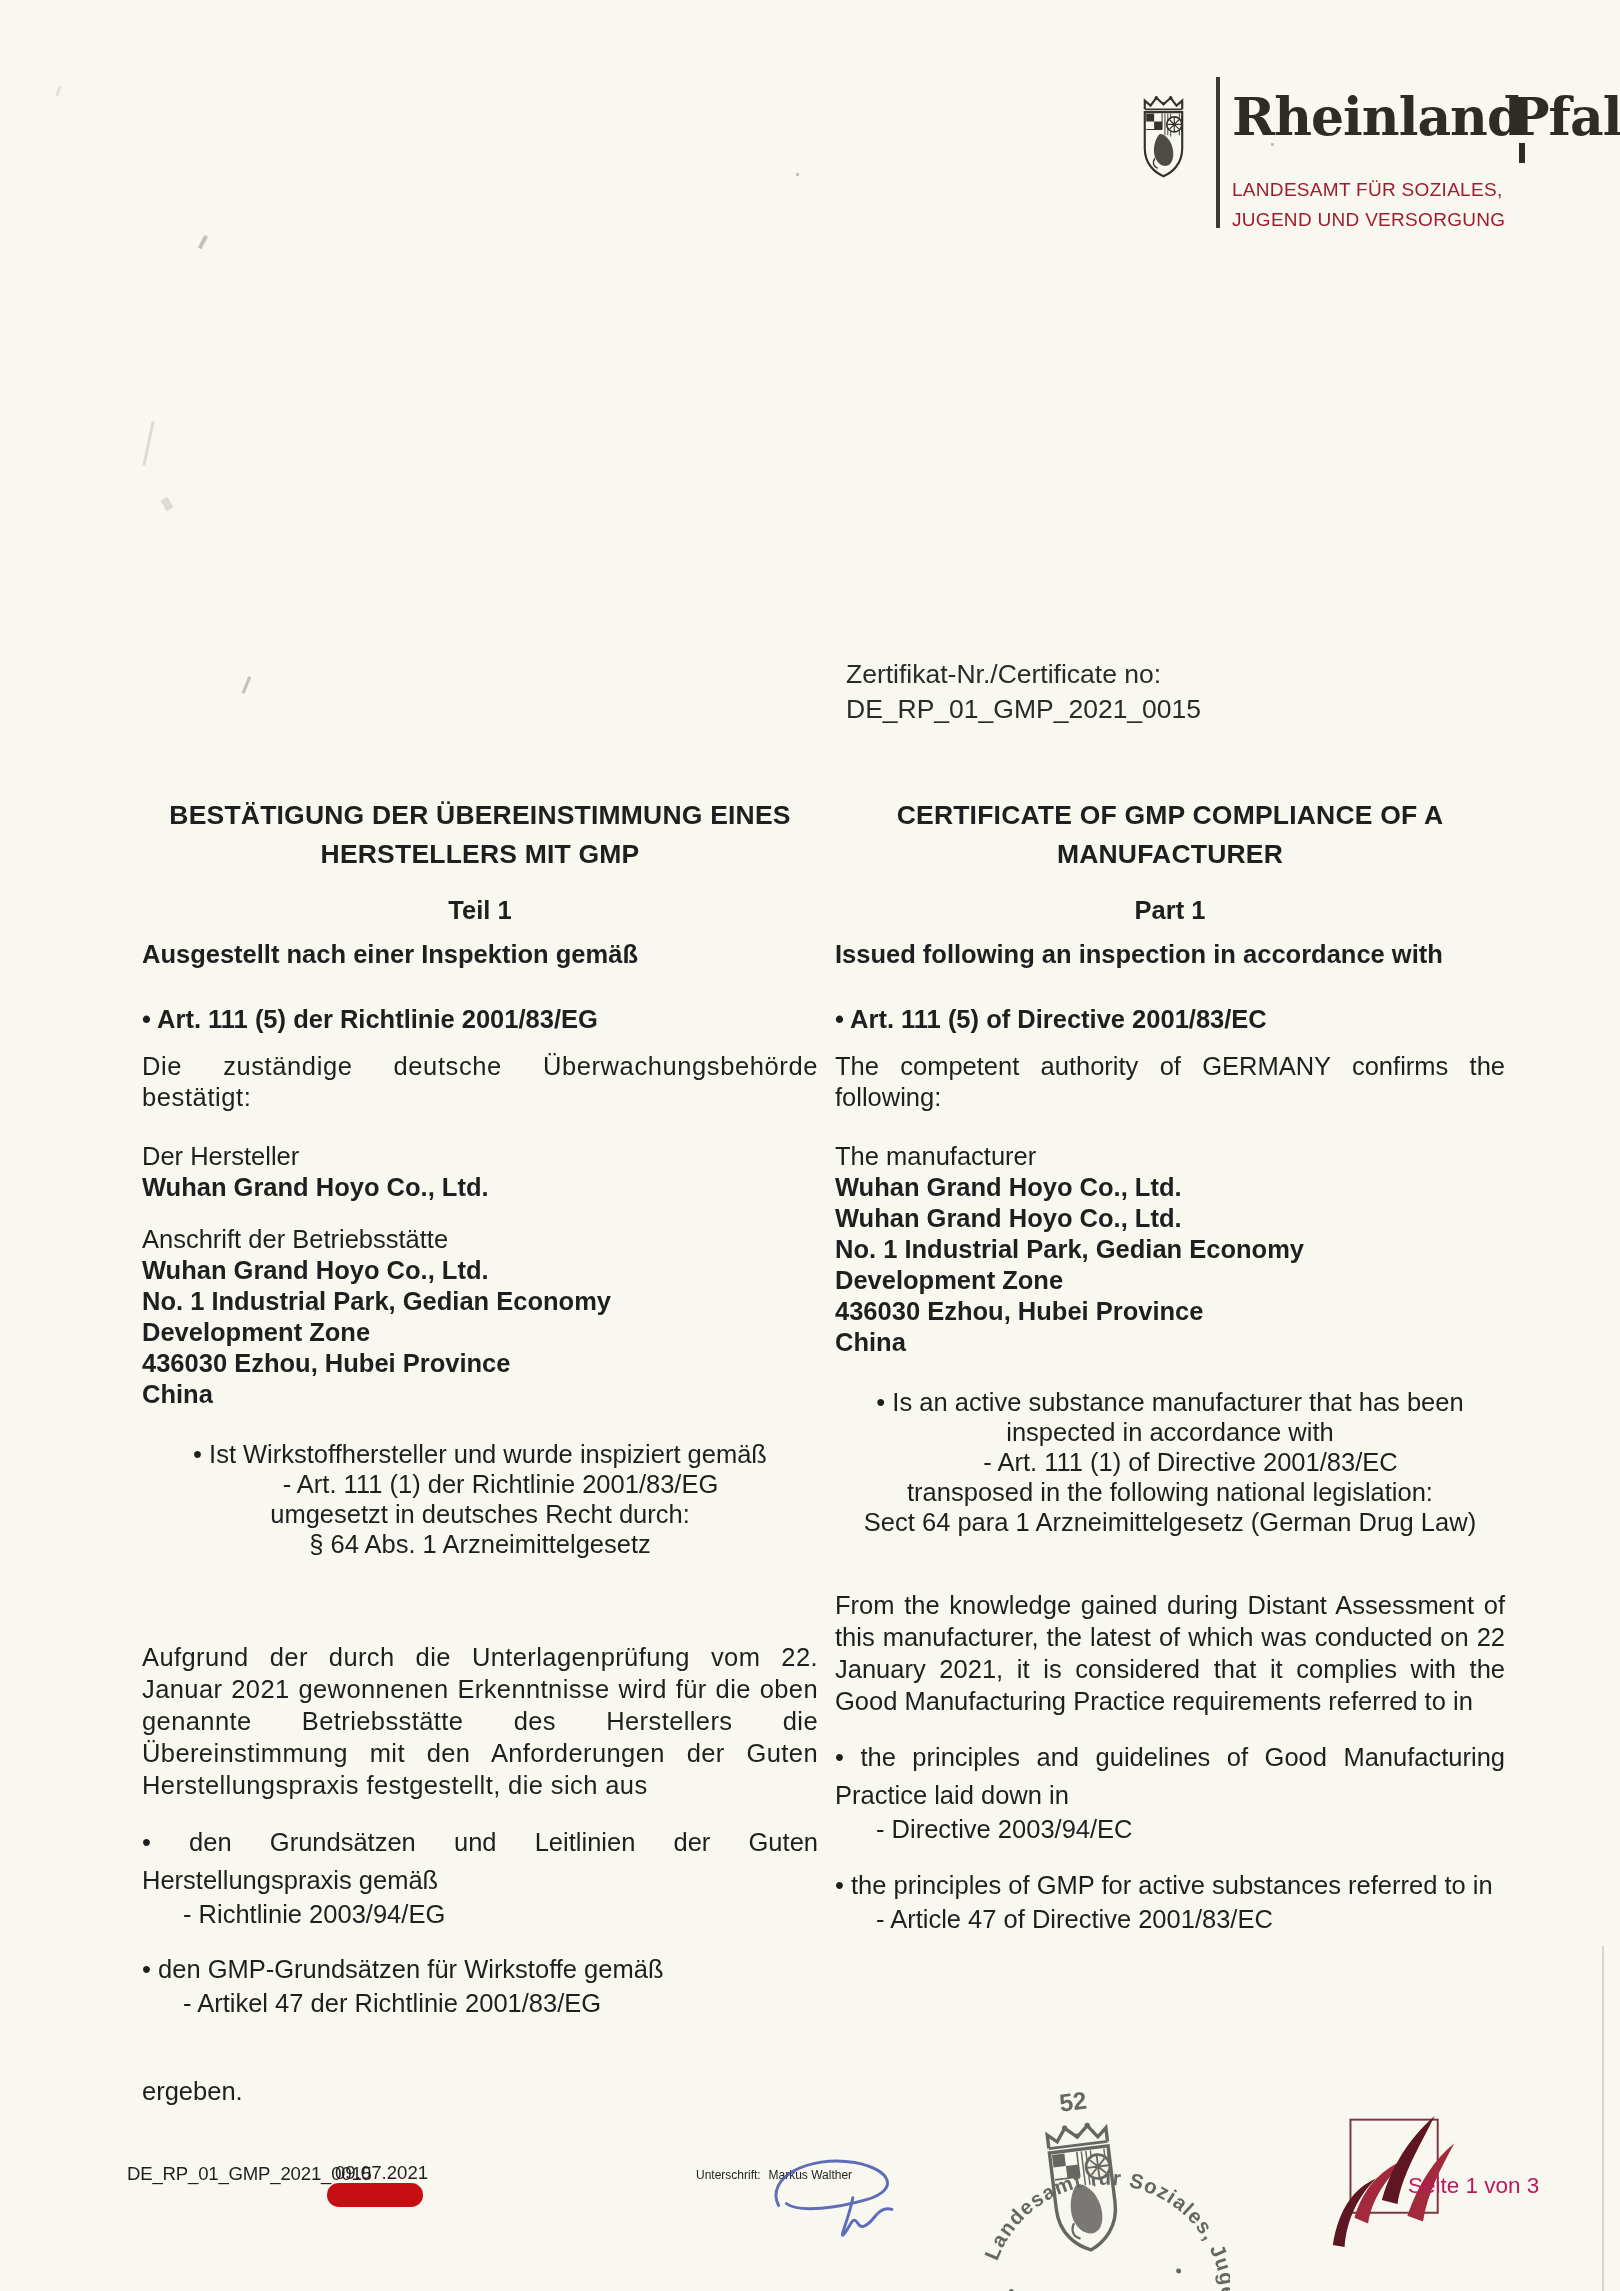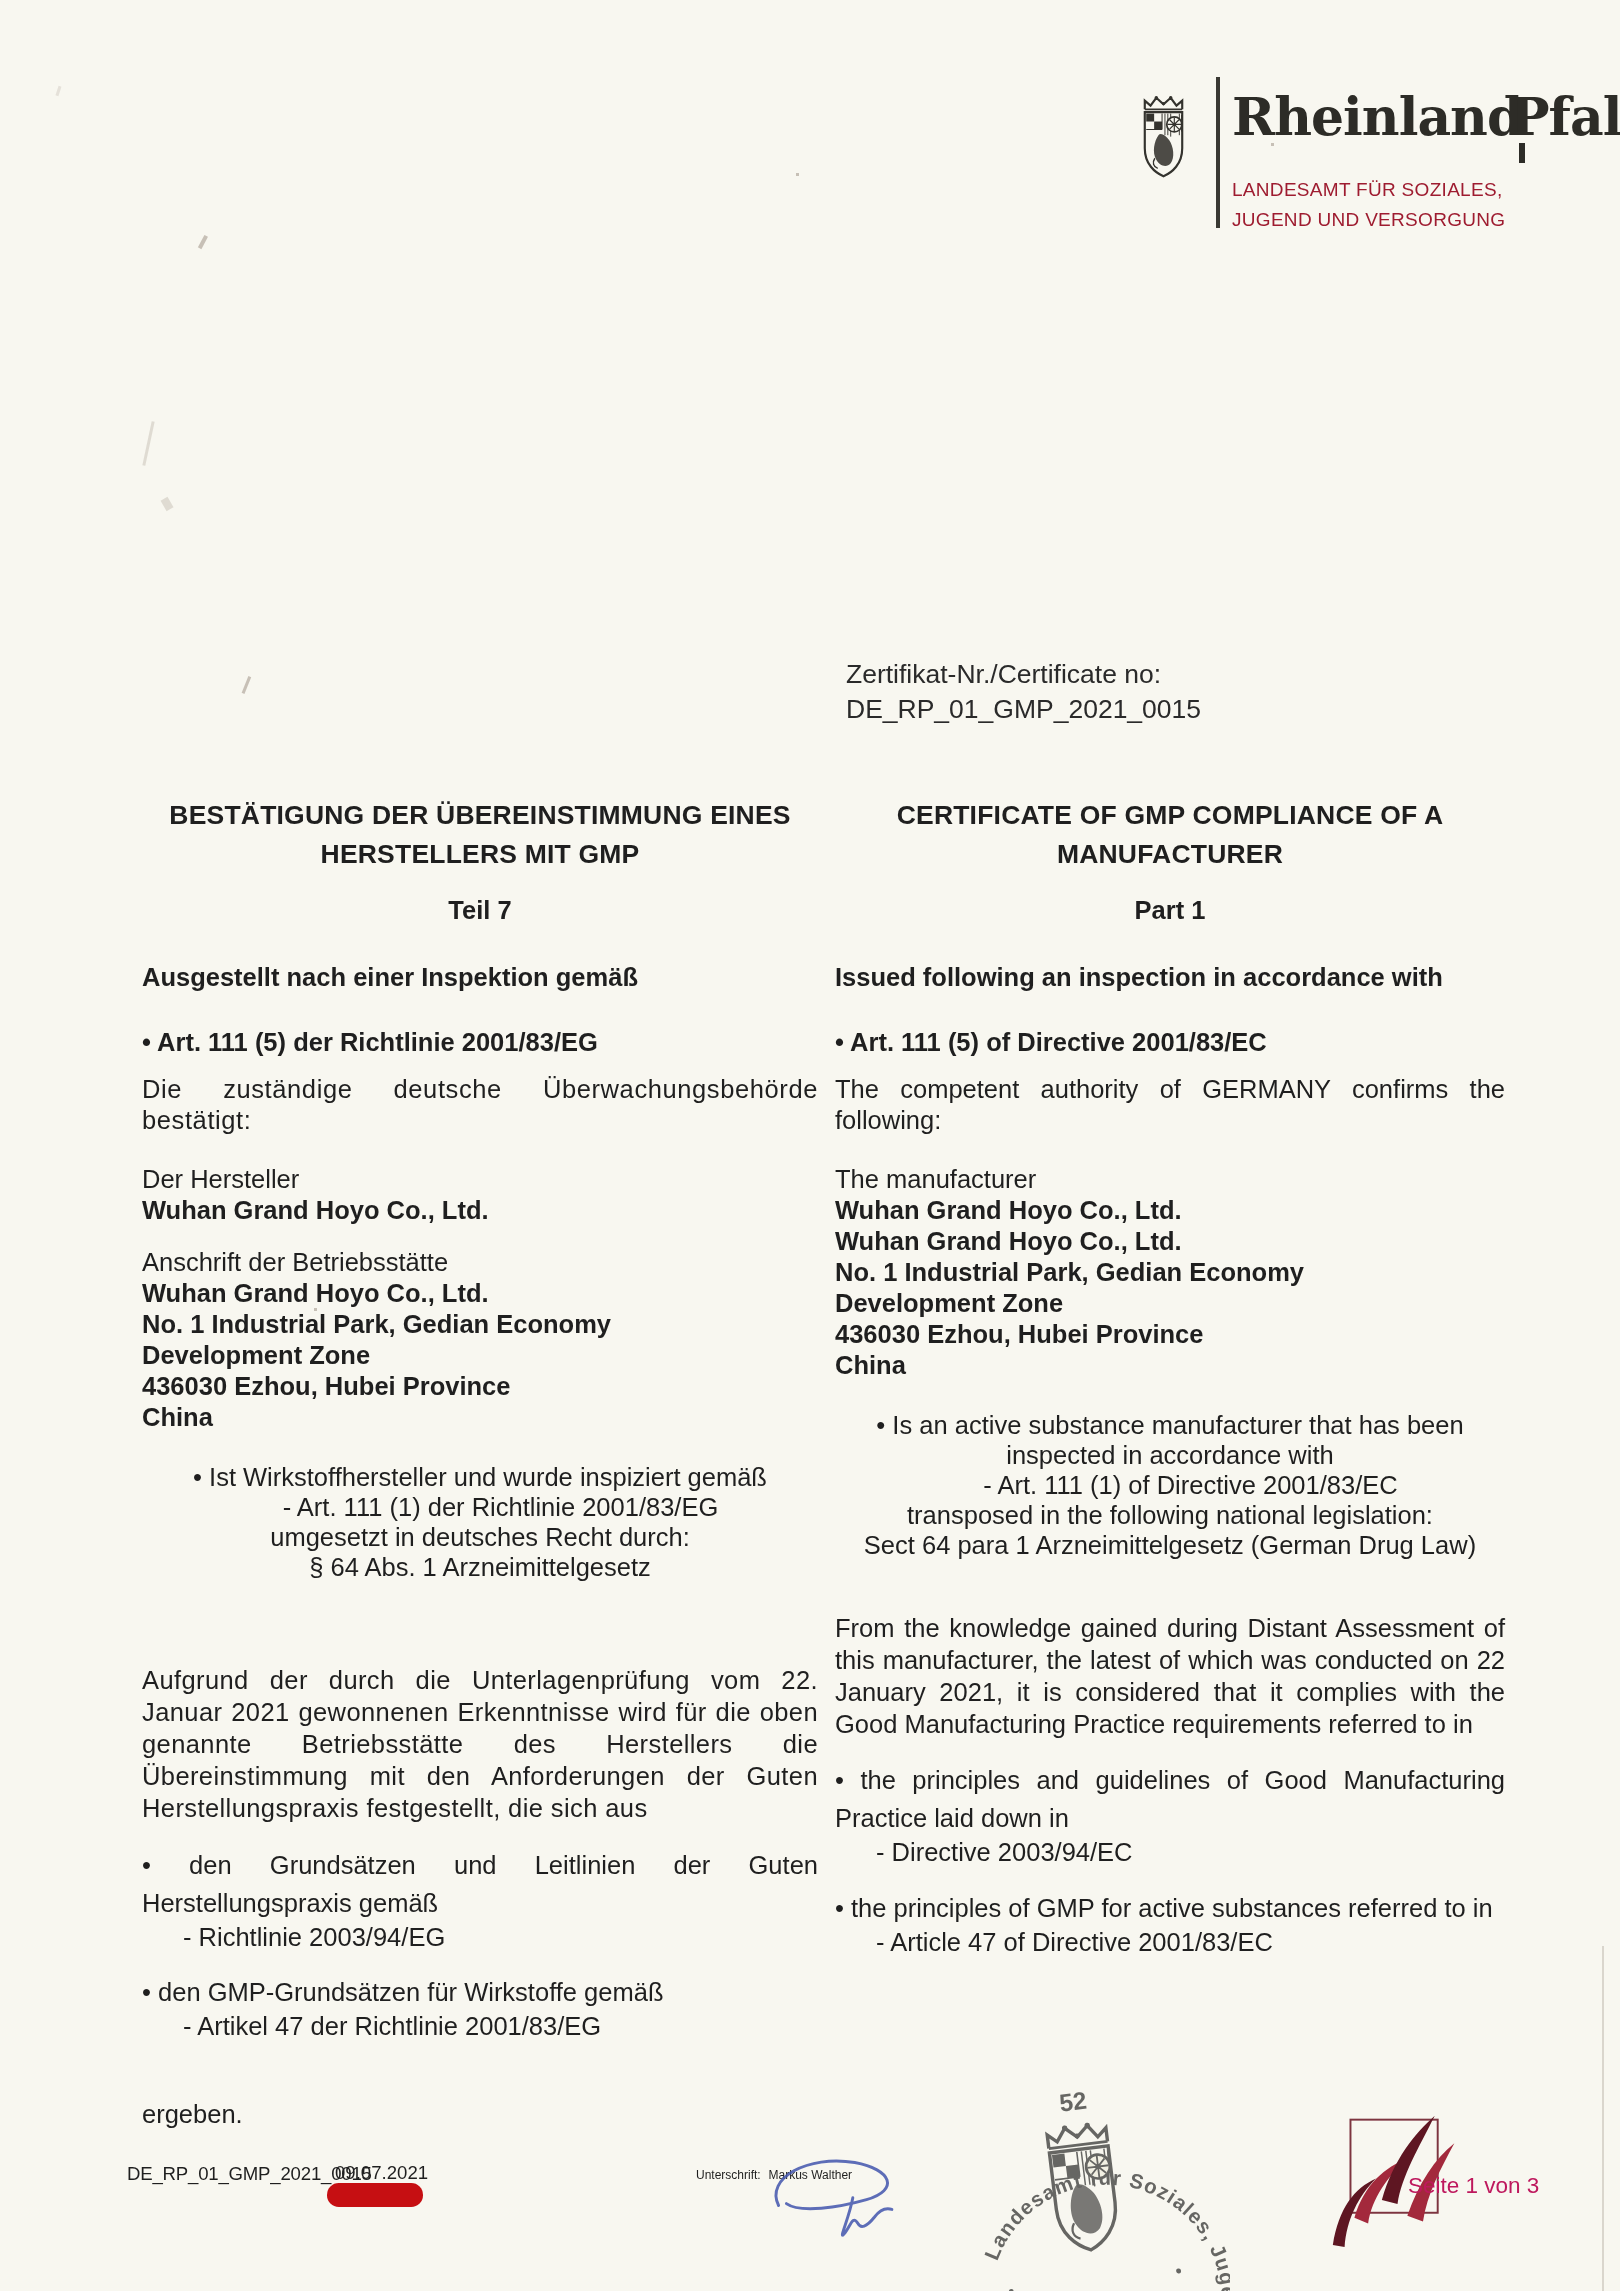--- a/index.html
+++ b/index.html
@@ -19,21 +19,21 @@
   .agency { position:absolute; left:1232px; top:175px; font-size:19px; line-height:30px;
             color:#9e1c30; letter-spacing:0.3px; font-weight:500; white-space:nowrap; }
   
   .certno { position:absolute; left:846px; top:657px; font-size:26.5px; line-height:35px; color:#2a2a2a; }
   
   .col { position:absolute; top:796px; font-size:25.5px; line-height:31px; }
   .col-de { left:142px; width:676px; }
   .col-en { left:835px; width:670px; }
   .title   { font-size:26.5px; line-height:39px; font-weight:700; text-align:center; letter-spacing:0.2px; }
   .part    { margin-top:20.6px; font-weight:700; text-align:center; }
-  .issued  { margin-top:36px; font-weight:700; }
+  .issued  { margin-top:13px; font-weight:700; }
   .law     { margin-top:34px; font-weight:700; }
   .authority { margin-top:16.7px; text-align:justify; }
   .col-de .authority { letter-spacing:0.6px; }
   .mlabel  { margin-top:27.4px; }
   .mname   { font-weight:700; }
   .slabel  { margin-top:21.6px; }
   .addr div { font-weight:700; }
   .asl     { margin-top:29px;text-align:center; }
   .asl div { line-height:30px; }
   .asl .indent { padding-left:41px; }
@@ -95,21 +95,21 @@
   </div>
 </div>
 
 <div class="certno">
   <div>Zertifikat-Nr./Certificate no:</div>
   <div>DE_RP_01_GMP_2021_0015</div>
 </div>
 
 <div class="col col-de">
   <div class="title">BESTÄTIGUNG DER ÜBEREINSTIMMUNG EINES HERSTELLERS MIT GMP</div>
-  <div class="part">Teil 7</div>
+  <div class="part">Teil 1</div>
   <div class="issued">Ausgestellt nach einer Inspektion gemäß</div>
   <div class="law">• Art. 111 (5) der Richtlinie 2001/83/EG</div>
   <div class="authority">Die zuständige deutsche Überwachungsbehörde bestätigt:</div>
   <div class="mlabel">Der Hersteller</div>
   <div class="mname">Wuhan Grand Hoyo Co., Ltd.</div>
   <div class="slabel">Anschrift der Betriebsstätte</div>
   <div class="addr">
     <div>Wuhan Grand Hoyo Co., Ltd.</div>
     <div>No. 1 Industrial Park, Gedian Economy</div>
     <div>Development Zone</div>

